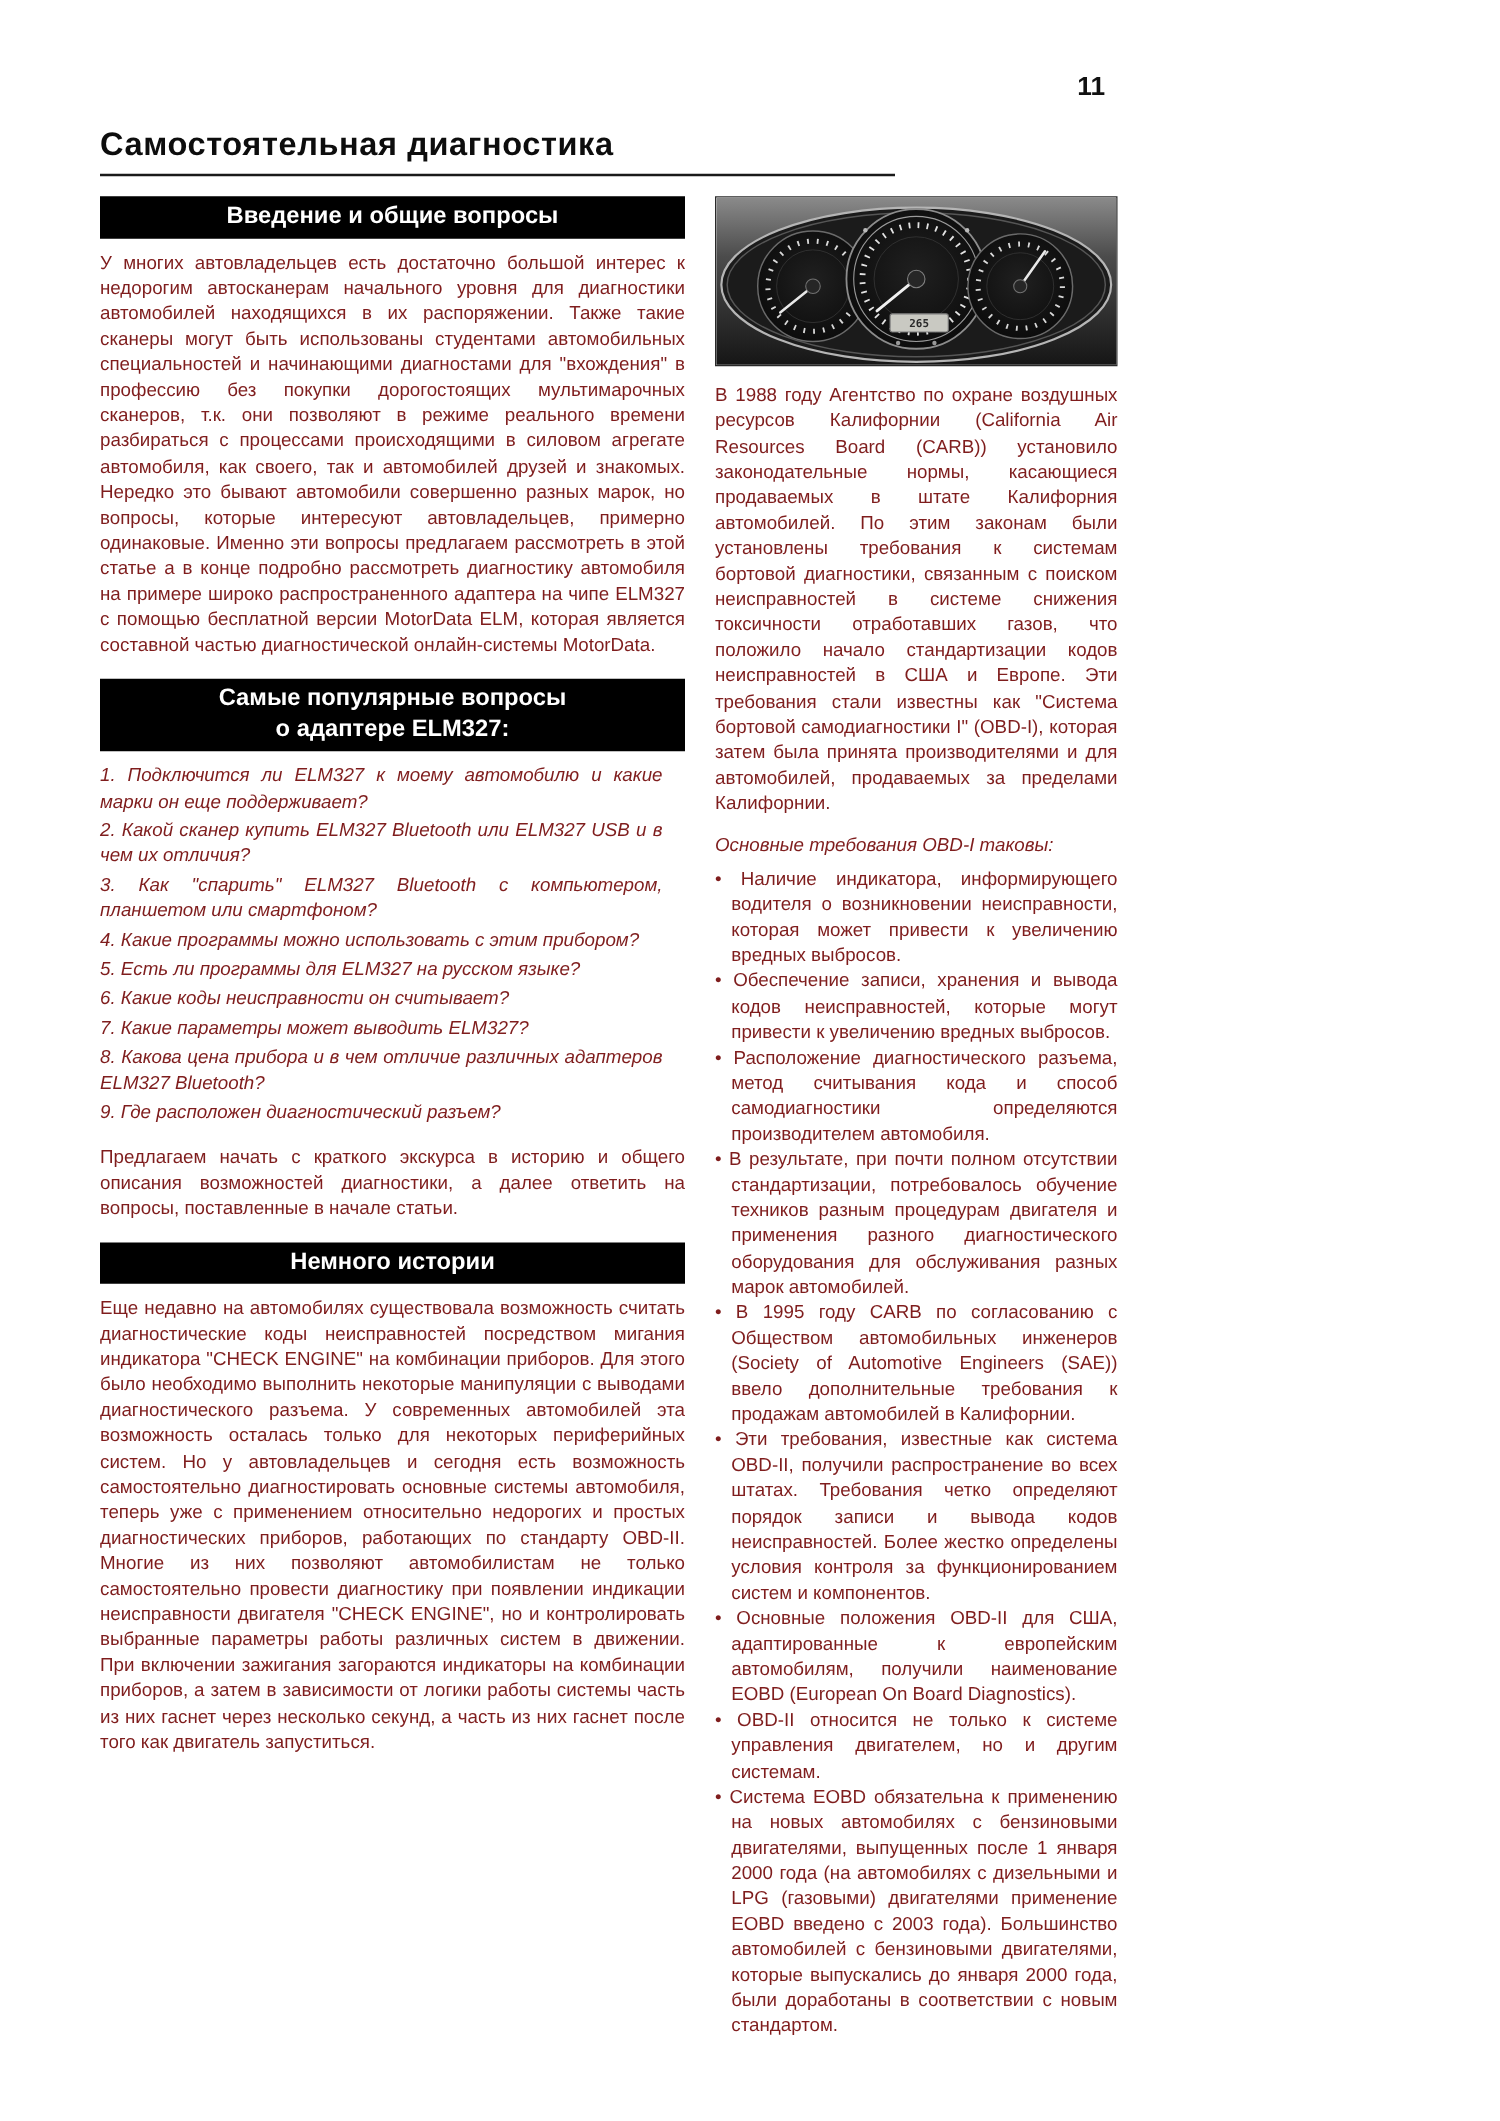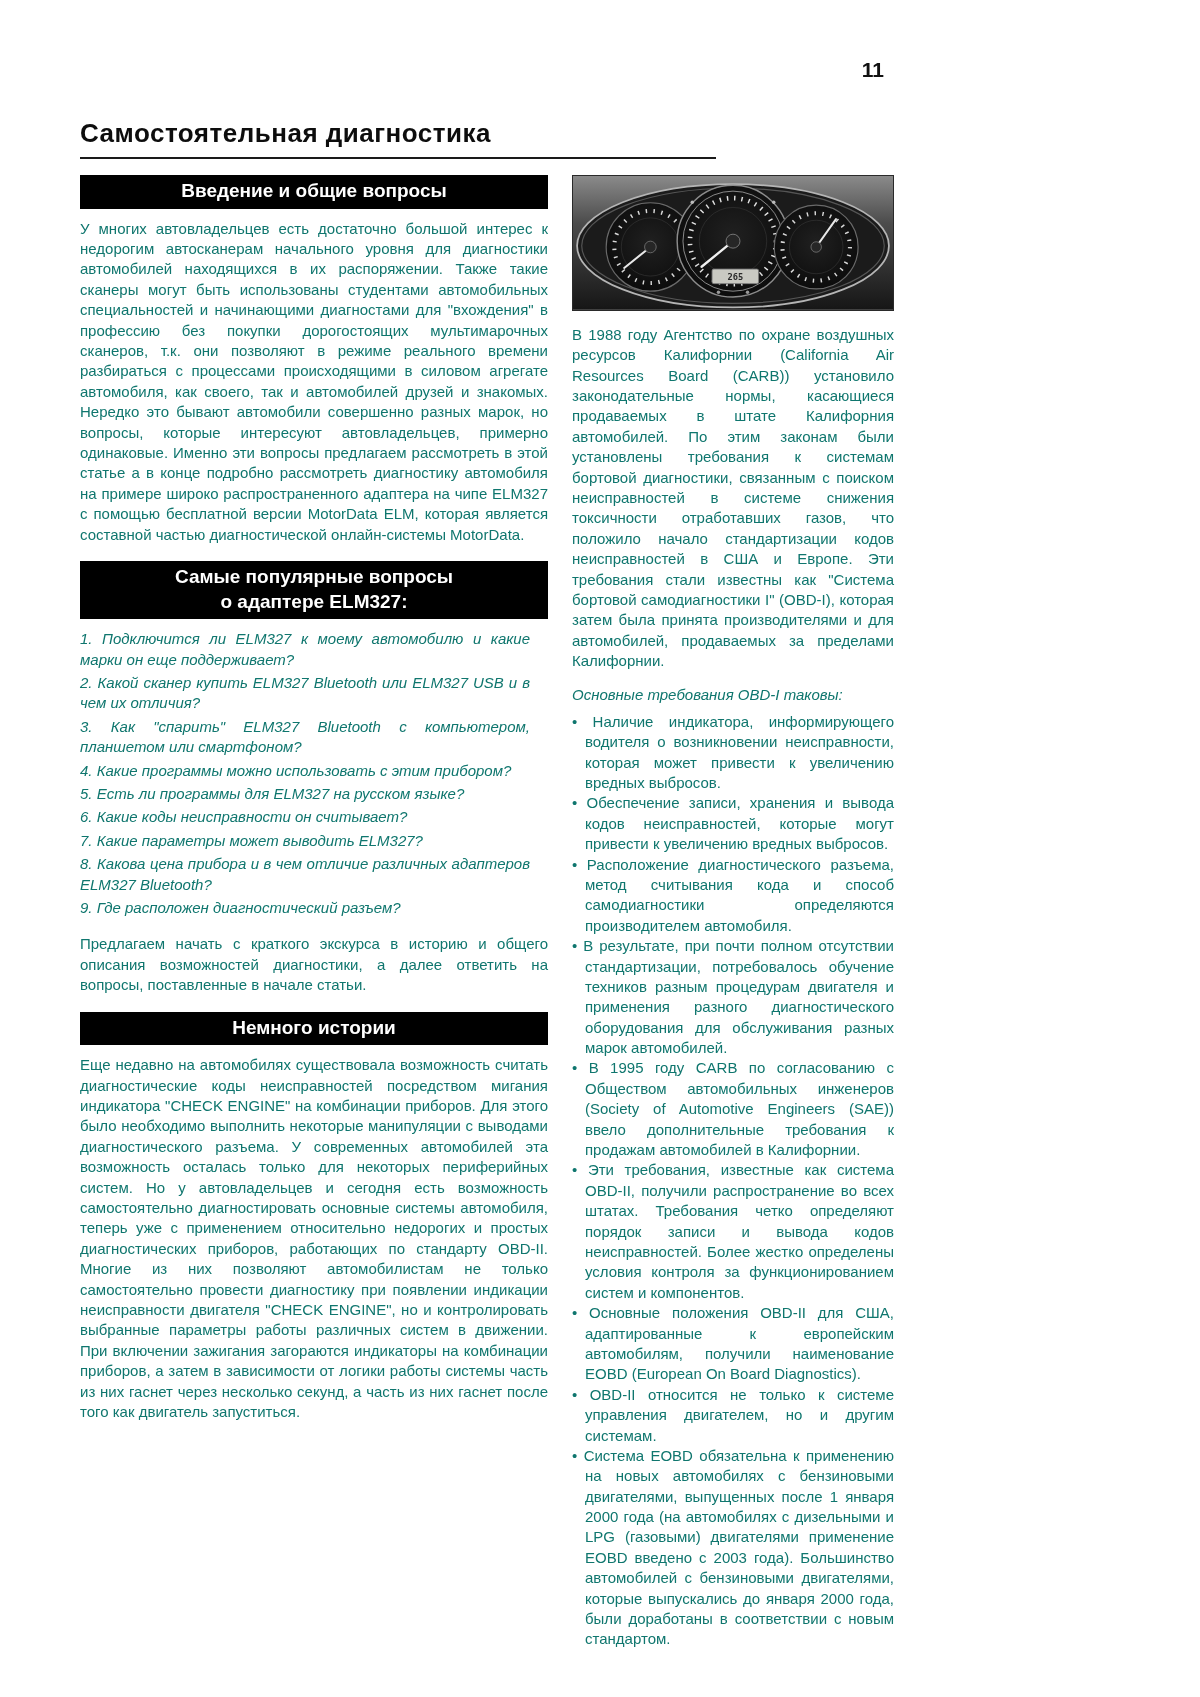--- a/index.html
+++ b/index.html
@@ -4,21 +4,21 @@
 <style>
   * { margin: 0; padding: 0; box-sizing: border-box; }
   html, body { background: #ffffff; }
   body {
     width: 1200px;
     min-height: 1697px;
     position: relative;
     font-family: "Liberation Sans", "DejaVu Sans", sans-serif;
     color: #141414;
   }
-  .page { position: relative; width: 976px; min-height: 1697px; padding: 73px 82px 40px 80px; }
+  .page { position: relative; width: 976px; min-height: 1697px; padding: 55px 82px 40px 80px; }
   .page-number {
     position: absolute; top: 58px; right: 92px;
     font-size: 21px; font-weight: bold; color: #111;
   }
   .title {
     margin-top: 45px;
     font-size: 26px;
     font-weight: bold;
     letter-spacing: 0.5px;
     color: #0d0d0d;
@@ -35,21 +35,21 @@
     text-align: center;
     padding: 4px 6px 5px;
     line-height: 1.3;
     margin: 16px 0 10px;
   }
   .black-header.first { margin-top: 0; }
   .body-text {
     font-size: 15px;
     line-height: 1.36;
     text-align: justify;
-    color: #0f766e;
+    color: #7f1d1d;
   }
   .question-item { margin: 0 18px 3px 0; font-style: italic; }
   .questions-block { margin-top: 4px; }
   .closing-para { margin-top: 16px; }
   .bullet-item {
     padding-left: 13px;
     text-indent: -13px;
     margin: 0;
   }
   .obd-heading { margin: 14px 0 6px; font-style: italic; }

